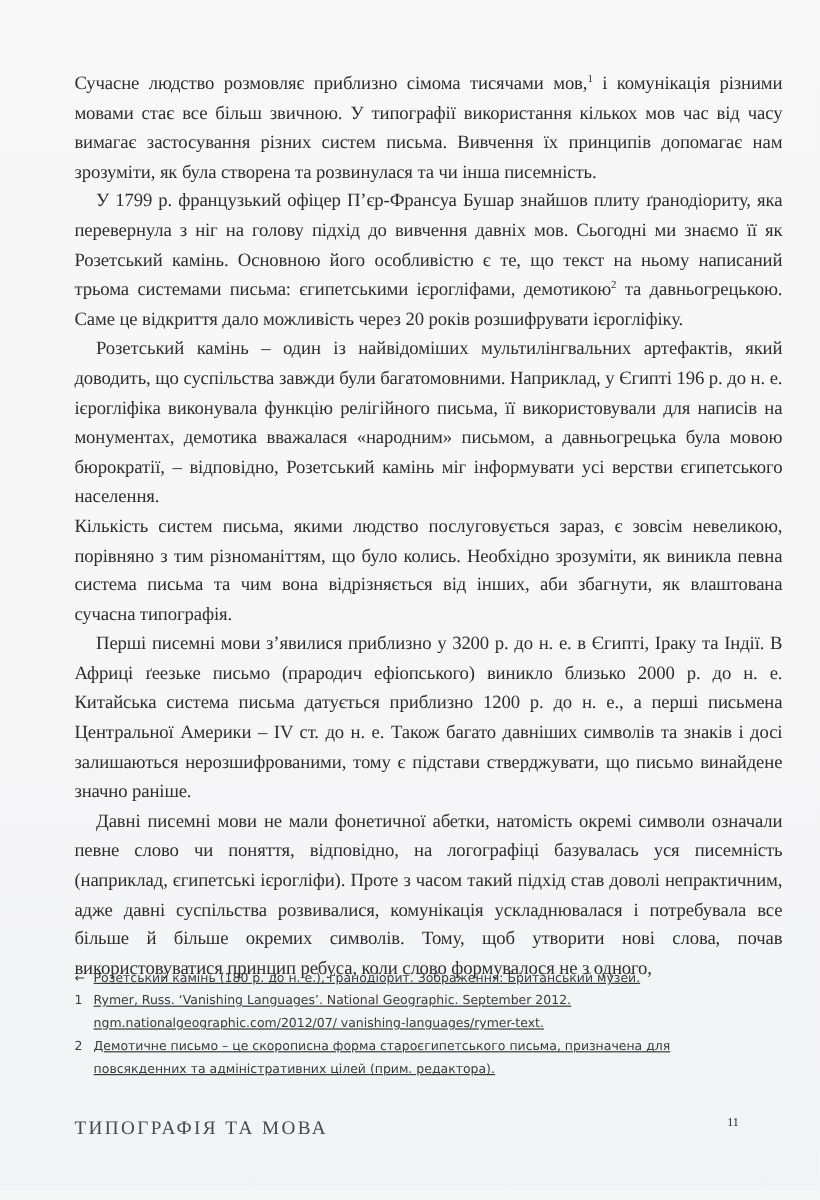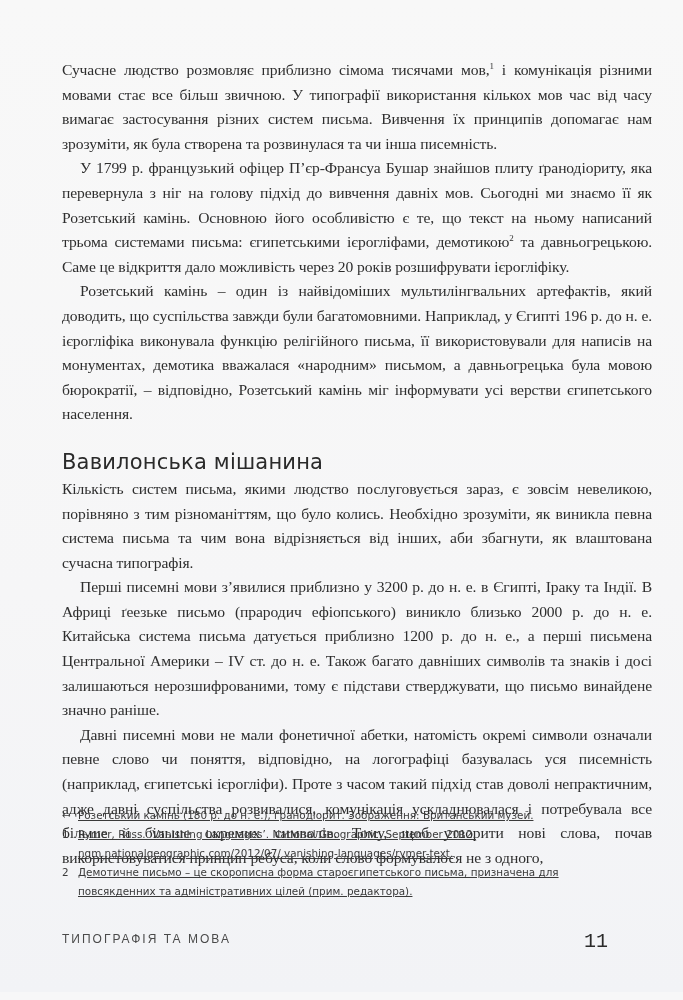--- a/index.html
+++ b/index.html
@@ -38,42 +38,41 @@
       position: absolute; left: 62px; top: 806px; width: 560px;
       font-family: "DejaVu Sans", "Liberation Sans", sans-serif;
       font-size: 10.4px; line-height: 19px;
       color: #3a3a3a;
     }
     .fn { display: flex; }
     .fn-mark { width: 16px; flex: none; }
     .fn-text { flex: 1; text-decoration: underline; }
     .footer-title {
       position: absolute; left: 62px; top: 932px;
-      font-family: Liberation Sans, sans-serif;
-      font-size: 12px; letter-spacing: 2px; color: #4a4a4a;
+      font-family: Liberation Serif, serif;
+      font-size: 16px; letter-spacing: 2px; color: #4a4a4a;
     }
     .page-number {
-      position: absolute; left: 584px; top: 930px;
-      font-family: Liberation Mono, monospace;
-      font-size: 20px; color: #2a2a2a;
+      position: absolute; left: 606px; top: 930px;
+      font-family: Liberation Serif, serif;
+      font-size: 10px; color: #2a2a2a;
     }
   </style>
 </head>
 <body>
 
 <div class="page">
 
   <div class="body-text">
     <p class="first"><span>Сучасне людство розмовляє приблизно сімома тисячами мов,</span><sup>1</sup><span> і комунікація різними мовами стає все більш звичною. У типографії використання кількох мов час від часу вимагає застосування різних систем письма. Вивчення їх принципів допомагає нам зрозуміти, як була створена та розвинулася та чи інша писемність.</span></p>
 
     <p><span>У 1799 р. французький офіцер П’єр-Франсуа Бушар знайшов плиту ґранодіориту, яка перевернула з ніг на голову підхід до вивчення давніх мов. Сьогодні ми знаємо її як Розетський камінь. Основною його особливістю є те, що текст на ньому написаний трьома системами письма: єгипетськими ієрогліфами, демотикою</span><sup>2</sup><span> та давньогрецькою. Саме це відкриття дало можливість через 20 років розшифрувати ієрогліфіку.</span></p>
 
     <p>Розетський камінь – один із найвідоміших мультилінгвальних артефактів, який доводить, що суспільства завжди були багатомовними. Наприклад, у Єгипті 196 р. до н. е. ієрогліфіка виконувала функцію релігійного письма, її використовували для написів на монументах, демотика вважалася «народним» письмом, а давньогрецька була мовою бюрократії, – відповідно, Розетський камінь міг інформувати усі верстви єгипетського населення.</p>
 
-    <h2 class="heading">Вавилонська мішанина</h2>
 
     <p class="first">Кількість систем письма, якими людство послуговується зараз, є зовсім невеликою, порівняно з тим різноманіттям, що було колись. Необхідно зрозуміти, як виникла певна система письма та чим вона відрізняється від інших, аби збагнути, як влаштована сучасна типографія.</p>
     <p>Перші писемні мови з’явилися приблизно у 3200 р. до н. е. в Єгипті, Іраку та Індії. В Африці ґеезьке письмо (прародич ефіопського) виникло близько 2000 р. до н. е. Китайська система письма датується приблизно 1200 р. до н. е., а перші письмена Центральної Америки – IV ст. до н. е. Також багато давніших символів та знаків і досі залишаються нерозшифрованими, тому є підстави стверджувати, що письмо винайдене значно раніше.</p>
     <p>Давні писемні мови не мали фонетичної абетки, натомість окремі символи означали певне слово чи поняття, відповідно, на логографіці базувалась уся писемність (наприклад, єгипетські ієрогліфи). Проте з часом такий підхід став доволі непрактичним, адже давні суспільства розвивалися, комунікація ускладнювалася і потребувала все більше й більше окремих символів. Тому, щоб утворити нові слова, почав використовуватися принцип ребуса, коли слово формувалося не з одного,</p>
   </div>
 
   <div class="footnotes">
     <div class="fn">
       <span class="fn-mark">←</span>
       <span class="fn-text">Розетський камінь (180 р. до н. е.), ґранодіорит. Зображення: Британський музей.</span>

